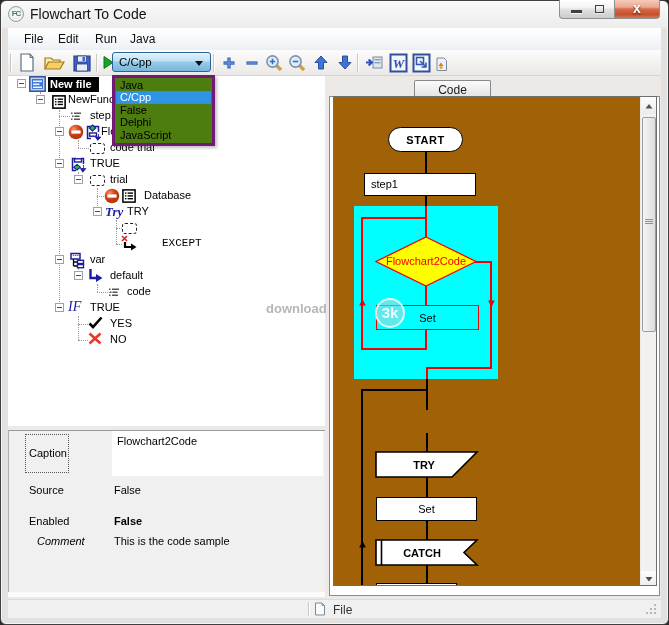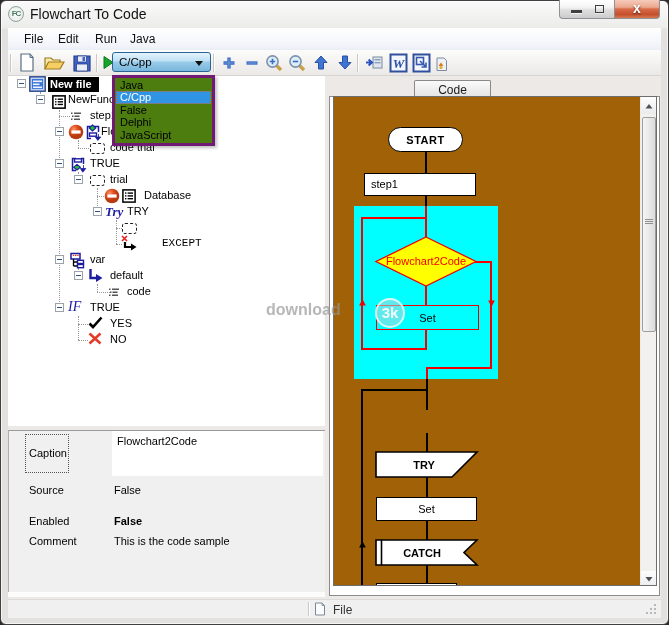--- a/index.html
+++ b/index.html
@@ -53,21 +53,21 @@
   .ebox i{position:absolute;left:1px;top:3px;width:5px;height:1px;background:#31507c;}
   .dot-h{position:absolute;border-top:1px dotted #9a9a9a;height:0;}
   .dot-v{position:absolute;border-left:1px dotted #9a9a9a;width:0;}
   .lbl{position:absolute;font-size:11px;color:#000;white-space:nowrap;}
   .dashbox{position:absolute;width:13px;height:9px;border:1px dashed #222;border-radius:3px;background:#fff;}
   
   #ddlist{left:104px;top:47px;width:97px;height:65px;background:#4d7c0f;border:3px solid #701a75;z-index:30;box-shadow:2px 2px 3px rgba(0,0,0,.25);}
   .dditem{position:absolute;left:1px;width:95px;height:12.5px;font-size:11px;color:#000;padding-left:4px;box-sizing:border-box;line-height:12.5px;}
   .ddsel{background:#3094e4;color:#fff;outline:1px dotted #c9601d;outline-offset:-1px;}
   
-  #wmtext{left:266px;top:301px;font-size:16px;font-weight:bold;color:rgba(148,148,148,0.68);letter-spacing:0px;z-index:40;}
+  #wmtext{left:266px;top:301px;font-size:13px;font-weight:bold;color:rgba(148,148,148,0.68);letter-spacing:0px;z-index:40;}
   #wmcirc{left:375px;top:298px;width:26px;height:26px;border-radius:50%;background:rgba(175,215,222,0.55);
           border:2px solid rgba(255,255,255,0.75);z-index:40;color:rgba(255,255,255,0.9);font-weight:bold;font-size:15px;text-align:center;line-height:25px;}
   
   .ln{position:absolute;background:#000;}
   .rln{position:absolute;background:#f40000;}
   .shape{position:absolute;box-sizing:border-box;background:#fff;border:1.5px solid #000;font-size:11px;color:#000;}
   .ctr{display:flex;align-items:center;justify-content:center;}
 </style>
 </head>
 <body>
@@ -363,21 +363,21 @@
   </div>
   <div class="abs" id="proppane">
     <div class="abs" style="left:103px;top:0px;width:211px;height:45px;background:#fff;"></div>
     <div class="lbl" style="left:108px;top:4px;">Flowchart2Code</div>
     <div class="abs" style="left:16px;top:3px;width:42px;height:37px;border:1px dotted #555;"></div>
     <div class="lbl" style="left:20px;top:16px;">Caption</div>
     <div class="lbl" style="left:20px;top:53px;">Source</div>
     <div class="lbl" style="left:105px;top:53px;">False</div>
     <div class="lbl" style="left:20px;top:84px;">Enabled</div>
     <div class="lbl" style="left:105px;top:84px;font-weight:bold;">False</div>
-    <div class="lbl" style="left:20px;top:104px;">Comment</div>
+    <div class="lbl" style="left:28px;top:104px;font-style:italic;">Comment</div>
     <div class="lbl" style="left:105px;top:104px;">This is the code sample</div>
   </div>
   <div class="abs" id="propwhite"></div>
   <div class="abs" id="pagepanel"></div>
   <div class="abs" id="tabcode">
       <span class="tabtxt">Code</span>
     </div>
   <div class="abs" id="canvas">
 
     <div class="abs" style="left:20px;top:109px;width:144px;height:173px;background:#00ffff;"></div>

